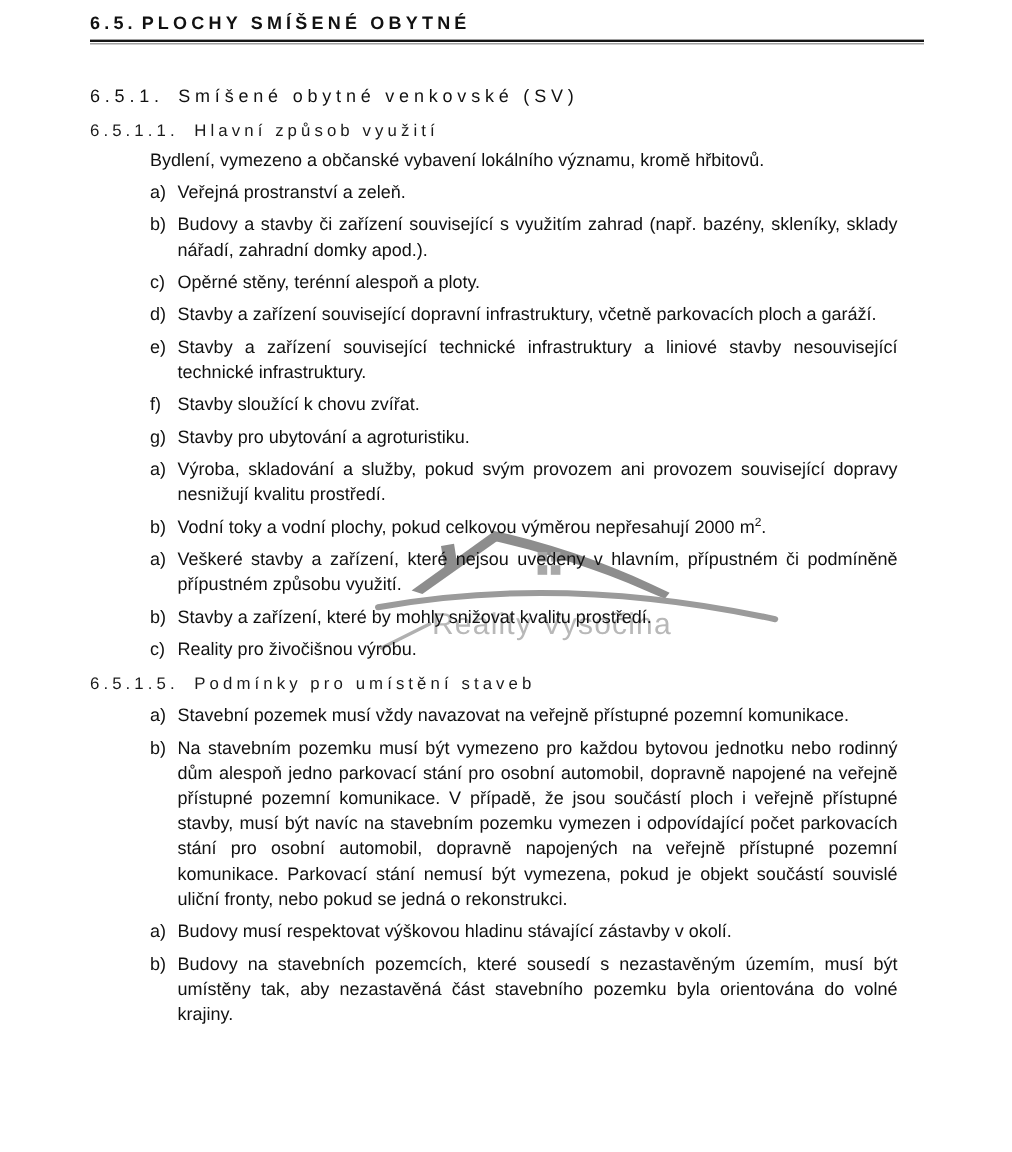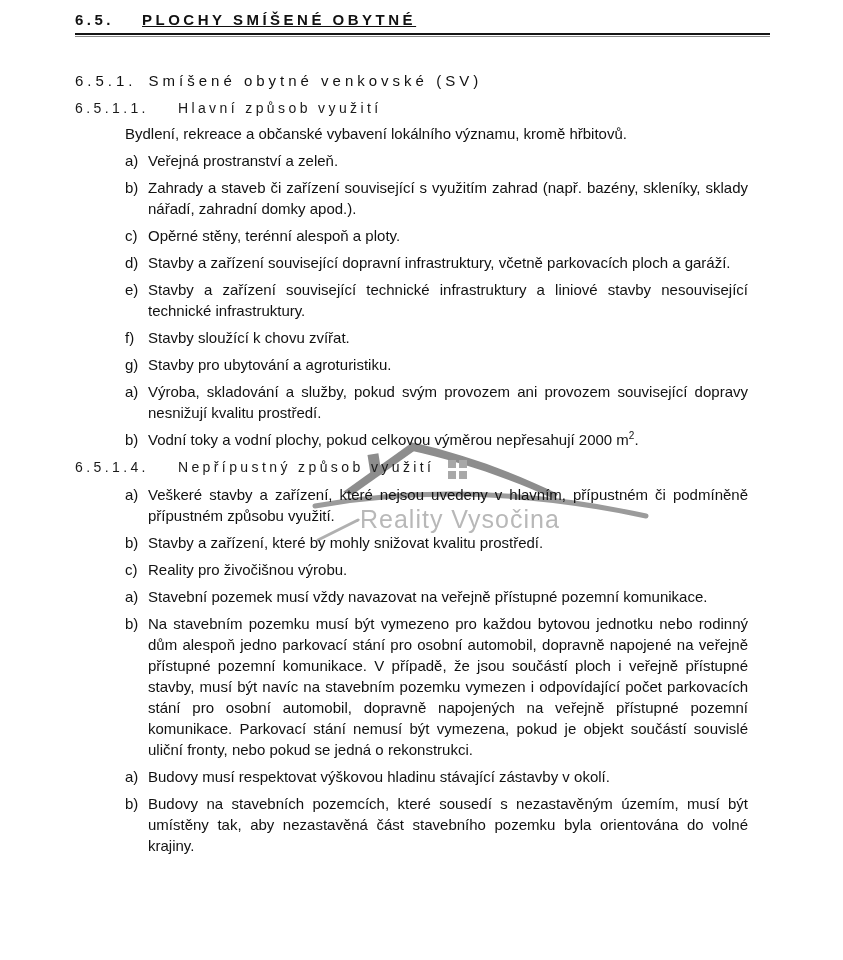--- a/index.html
+++ b/index.html
@@ -4,26 +4,26 @@
 <style>
   html,body{margin:0;padding:0;}
   body{
     width:843px;height:960px;background:#ffffff;
     font-family:"Liberation Sans", sans-serif;color:#111;
     position:relative;overflow:hidden;
   }
   .watermark{position:absolute;left:310px;top:436px;width:348px;height:112px;z-index:0;pointer-events:none;}
   .page{position:relative;z-index:1;padding:10px 73px 0 75px;}
   .h1{font-size:15px;font-weight:bold;letter-spacing:3.5px;line-height:20px;white-space:nowrap;}
-  .h1 .ht{margin-left:28px;text-decoration:underline;}
+  .h1 .ht{margin-left:4px;}
   .rule{margin-top:3px;height:1px;border-top:2px solid #151515;border-bottom:1px solid #8a8a8a;}
   .h2{margin-top:34px;font-size:15px;font-weight:normal;letter-spacing:4px;line-height:20px;white-space:nowrap;}
   .h2 .ht{margin-left:12px;}
   .h3{margin-top:7px;font-size:14px;font-weight:normal;letter-spacing:3.4px;line-height:21px;white-space:nowrap;color:#1a1a1a;}
-  .h3 .ht{margin-left:29px;}
+  .h3 .ht{margin-left:13px;}
   .para{margin:4px 0 0 50px;font-size:15px;line-height:21px;}
   .item{display:flex;margin:6px 22px 0 50px;font-size:15px;line-height:21px;}
   .marker{width:23px;flex-shrink:0;}
   .itext{flex:1;text-align:justify;}
   sup{font-size:10px;line-height:0;vertical-align:super;}
 </style>
 </head>
 <body>
 
 <div class="watermark">
@@ -56,29 +56,29 @@
   </div>
   <div class="rule"></div>
 
   <div class="h2">
     <span>6.5.1.</span><span class="ht">Smíšené obytné venkovské (SV)</span>
   </div>
 
   <div class="h3">
     <span>6.5.1.1.</span><span class="ht">Hlavní způsob využití</span>
   </div>
-  <div class="para">Bydlení, rekreace a občanské vybavení lokálního významu, kromě hřbitovů.</div>
+  <div class="para">Bydlení, vymezeno a občanské vybavení lokálního významu, kromě hřbitovů.</div>
 
   <div class="item">
     <span class="marker">a)</span>
     <div class="itext">Veřejná prostranství a zeleň.</div>
   </div>
   <div class="item">
     <span class="marker">b)</span>
-    <div class="itext">Zahrady a staveb či zařízení související s využitím zahrad (např. bazény, skleníky, sklady nářadí, zahradní domky apod.).</div>
+    <div class="itext">Budovy a stavby či zařízení související s využitím zahrad (např. bazény, skleníky, sklady nářadí, zahradní domky apod.).</div>
   </div>
   <div class="item">
     <span class="marker">c)</span>
     <div class="itext">Opěrné stěny, terénní alespoň a ploty.</div>
   </div>
   <div class="item">
     <span class="marker">d)</span>
     <div class="itext">Stavby a zařízení související dopravní infrastruktury, včetně parkovacích ploch a garáží.</div>
   </div>
   <div class="item">
@@ -96,36 +96,36 @@
 
   <div class="item">
     <span class="marker">a)</span>
     <div class="itext">Výroba, skladování a služby, pokud svým provozem ani provozem související dopravy nesnižují kvalitu prostředí.</div>
   </div>
   <div class="item">
     <span class="marker">b)</span>
     <div class="itext"><span>Vodní toky a vodní plochy, pokud celkovou výměrou nepřesahují 2000 m</span><sup>2</sup><span>.</span></div>
   </div>
 
-  <div class="h3">
-    <span>6.5.1.4.</span><span class="ht">Nepřípustný způsob využití</span>
-  </div>
   <div class="item">
     <span class="marker">a)</span>
     <div class="itext">Veškeré stavby a zařízení, které nejsou uvedeny v hlavním, přípustném či podmíněně přípustném způsobu využití.</div>
   </div>
   <div class="item">
     <span class="marker">b)</span>
     <div class="itext">Stavby a zařízení, které by mohly snižovat kvalitu prostředí.</div>
   </div>
   <div class="item">
     <span class="marker">c)</span>
     <div class="itext">Reality pro živočišnou výrobu.</div>
   </div>
 
+  <div class="h3">
+    <span>6.5.1.5.</span><span class="ht">Podmínky pro umístění staveb</span>
+  </div>
   <div class="item">
     <span class="marker">a)</span>
     <div class="itext">Stavební pozemek musí vždy navazovat na veřejně přístupné pozemní komunikace.</div>
   </div>
   <div class="item">
     <span class="marker">b)</span>
     <div class="itext">Na stavebním pozemku musí být vymezeno pro každou bytovou jednotku nebo rodinný dům alespoň jedno parkovací stání pro osobní automobil, dopravně napojené na veřejně přístupné pozemní komunikace. V případě, že jsou součástí ploch i veřejně přístupné stavby, musí být navíc na stavebním pozemku vymezen i odpovídající počet parkovacích stání pro osobní automobil, dopravně napojených na veřejně přístupné pozemní komunikace. Parkovací stání nemusí být vymezena, pokud je objekt součástí souvislé uliční fronty, nebo pokud se jedná o rekonstrukci.</div>
   </div>
 
   <div class="item">

